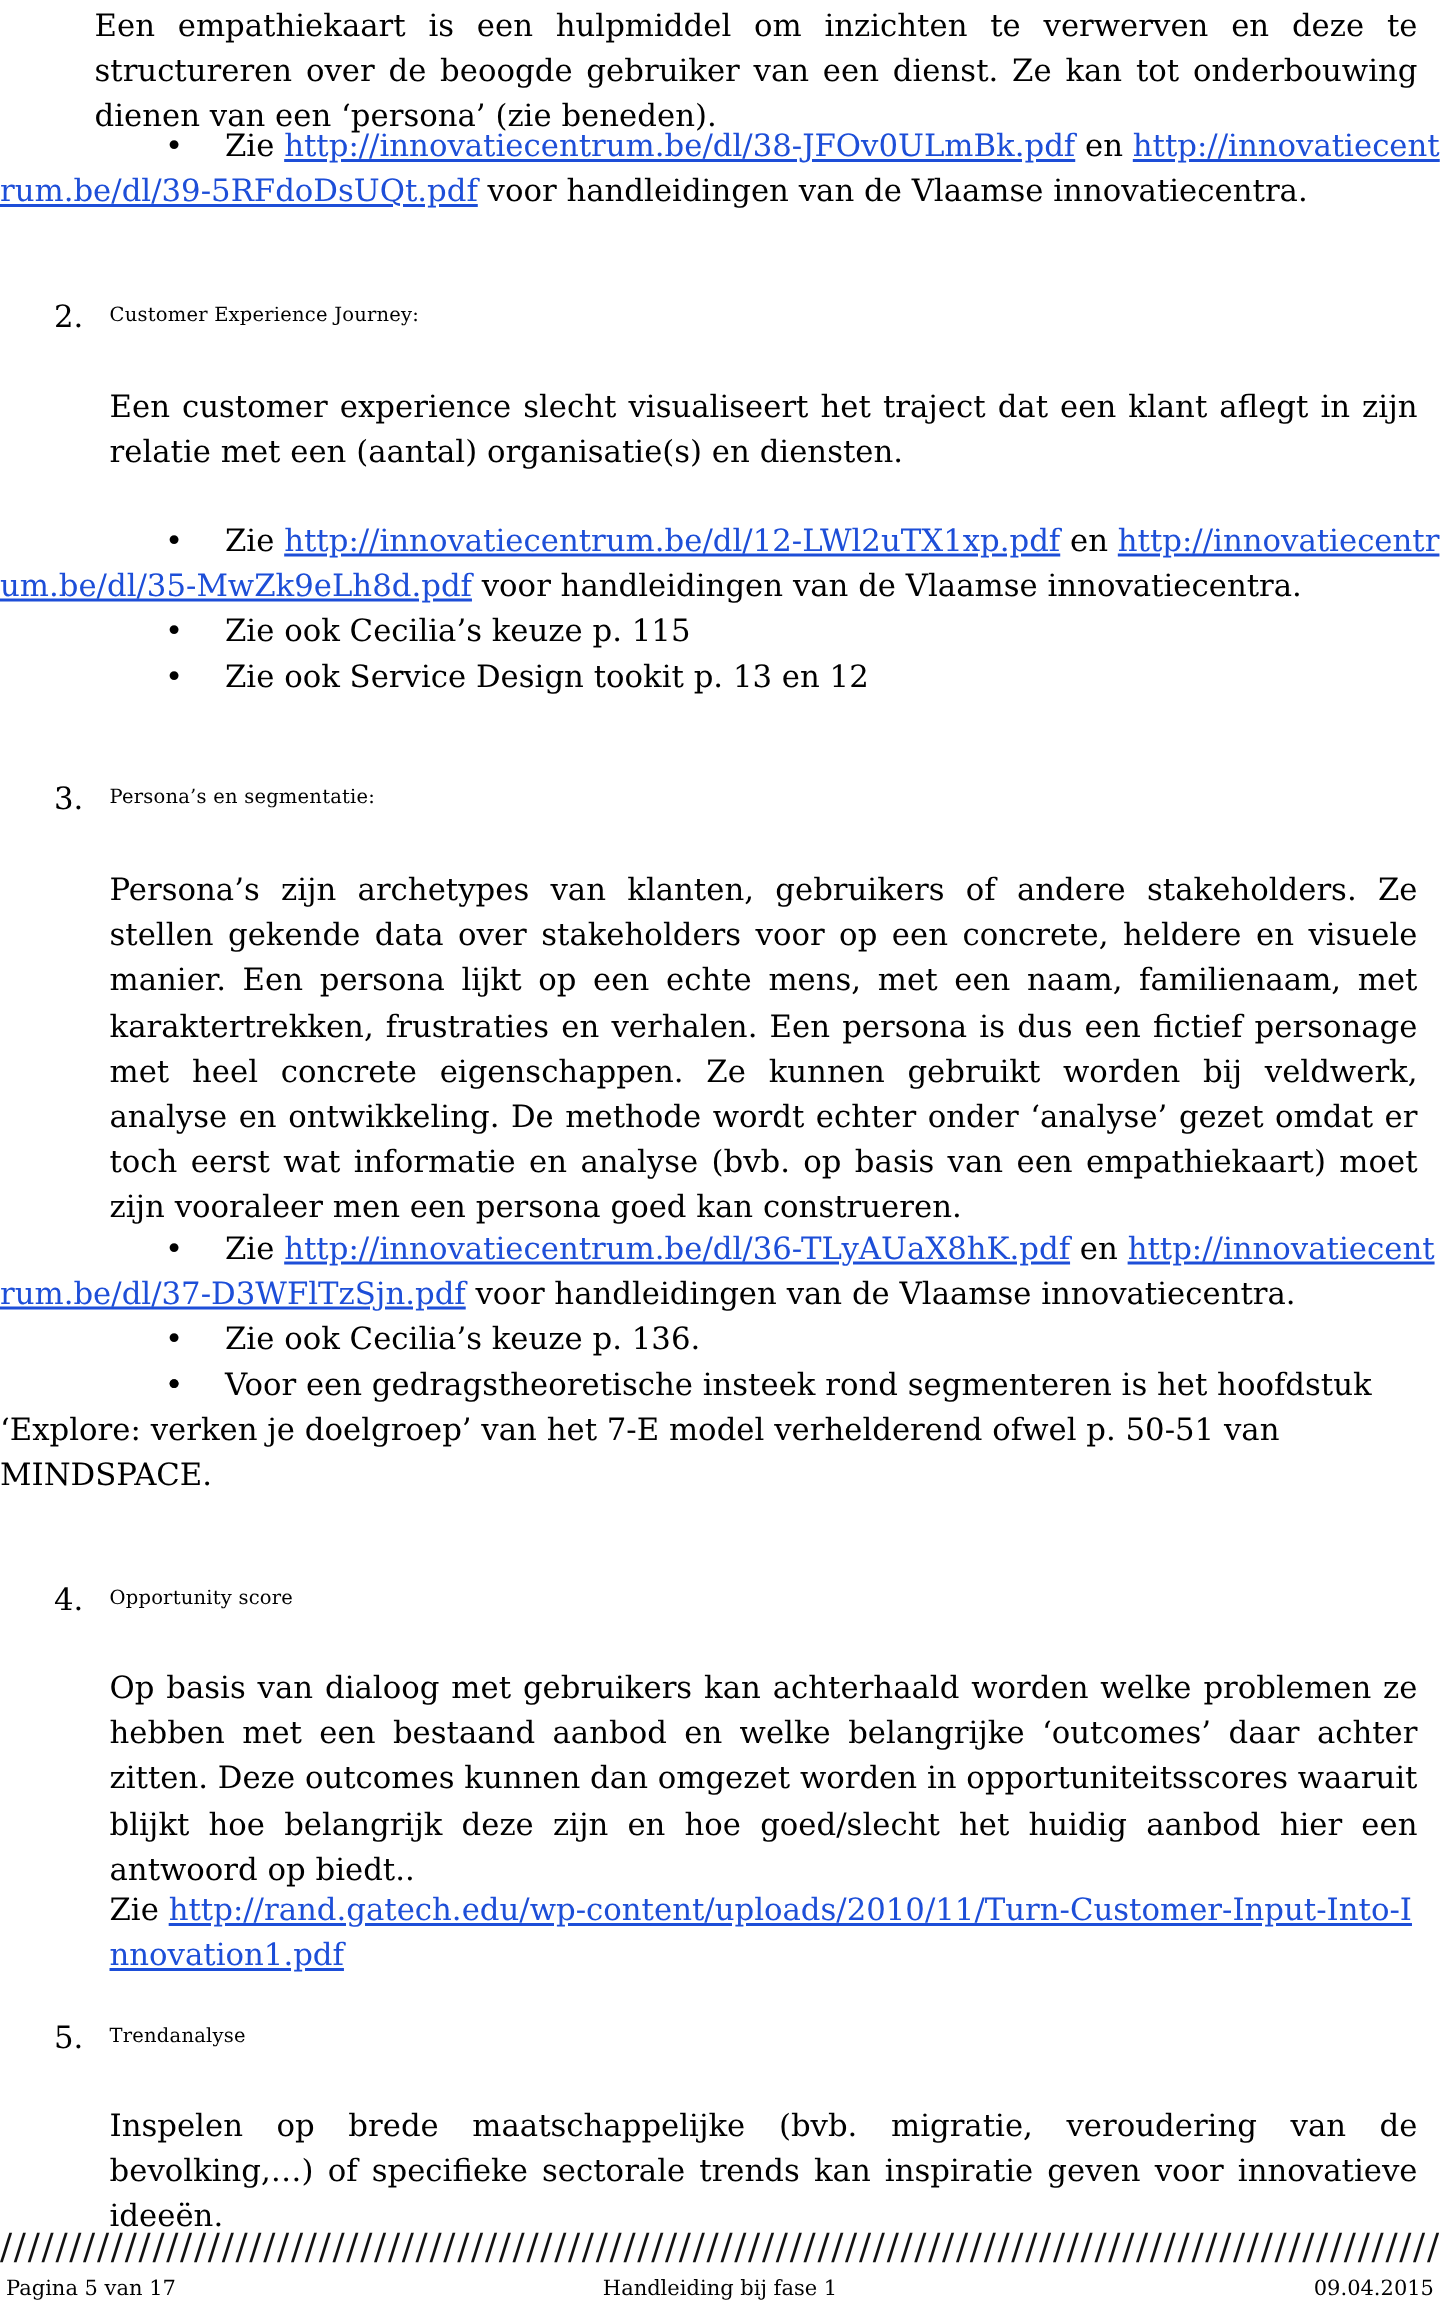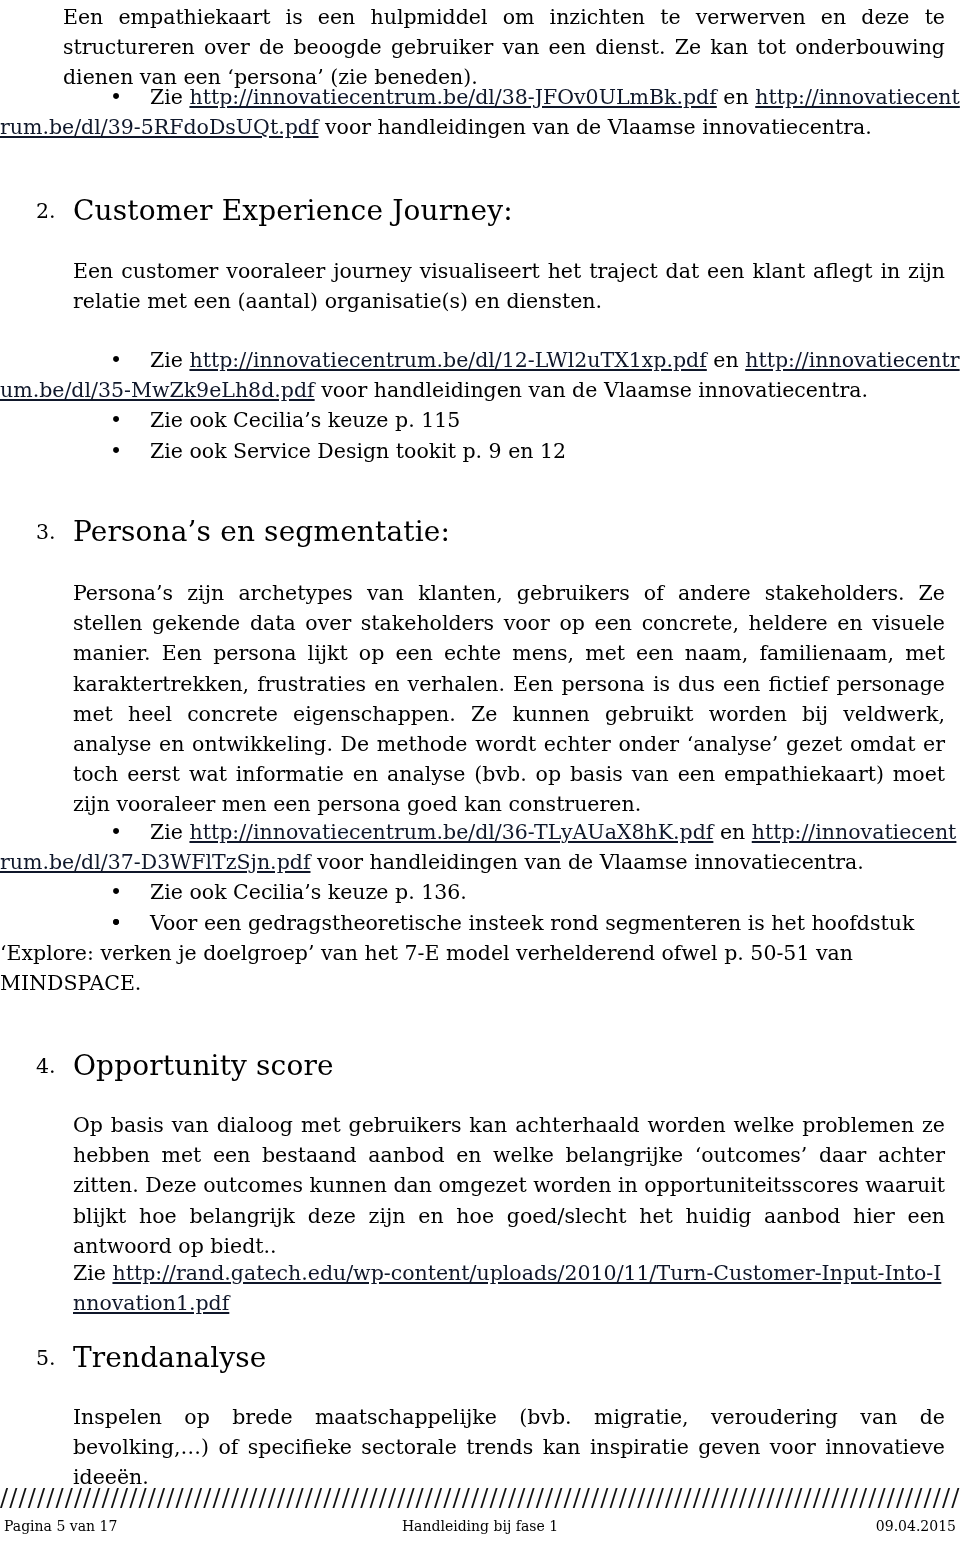--- a/index.html
+++ b/index.html
@@ -51,21 +51,21 @@
     position: absolute;
     left: 0;
     top: 0;
     width: 34px;
     font-size: 20.5px;
     line-height: 30.2px;
     text-align: left;
   }
   .numitem .numtext {
     margin-left: 37px;
-    font-size: 28px;
+    font-size: 13px;
     line-height: 30.2px;
     letter-spacing: 0.15px;
   }
 
   
   .block-body {
     position: absolute;
     left: 73px;
     width: 872px;
   }
@@ -99,21 +99,21 @@
     font-size: 20.5px;
     line-height: 30.2px;
     text-align: justify;
     text-justify: inter-word;
   }
   .bullets li.nojust .btxt {
     text-align: left;
   }
 
   a.link, .link {
-    color: #0f172a;
+    color: #1d4ed8;
     text-decoration: underline;
     word-break: break-all;
   }
 
   
   .footer-rule {
     position: absolute;
     left: 0;
     top: 1487px;
     width: 960px;
@@ -168,35 +168,35 @@
       <span class="btxt"><span>Zie </span><span class="link">http://innovatiecentrum.be/dl/38-JFOv0ULmBk.pdf</span><span> en </span><span class="link">http://innovatiecentrum.be/dl/39-5RFdoDsUQt.pdf</span><span>  voor handleidingen van de Vlaamse innovatiecentra.</span></span>
     </li>
   </ul>
 
   <div class="numitem" style="top:196px;">
     <span class="num">2.</span>
     <div class="numtext">Customer Experience Journey:</div>
   </div>
 
   <div class="block-body" style="top:256px;">
-    <p class="para">Een customer vooraleer journey visualiseert het traject dat een klant aflegt in zijn relatie met een (aantal) organisatie(s) en diensten.</p>
+    <p class="para">Een customer experience slecht visualiseert het traject dat een klant aflegt in zijn relatie met een (aantal) organisatie(s) en diensten.</p>
   </div>
 
   <ul class="bullets" style="top:345px;">
     <li>
       <span class="dot">•</span>
       <span class="btxt"><span>Zie </span><span class="link">http://innovatiecentrum.be/dl/12-LWl2uTX1xp.pdf</span><span>  en </span><span class="link">http://innovatiecentrum.be/dl/35-MwZk9eLh8d.pdf</span><span>  voor handleidingen van de Vlaamse innovatiecentra.</span></span>
     </li>
     <li class="nojust">
       <span class="dot">•</span>
       <span class="btxt">Zie ook Cecilia’s keuze p. 115</span>
     </li>
     <li class="nojust">
       <span class="dot">•</span>
-      <span class="btxt">Zie ook Service Design tookit p. 9 en 12</span>
+      <span class="btxt">Zie ook Service Design tookit p. 13 en 12</span>
     </li>
   </ul>
 
   <div class="numitem" style="top:517px;">
     <span class="num">3.</span>
     <div class="numtext">Persona’s en segmentatie:</div>
   </div>
 
   <div class="block-body" style="top:578px;">
     <p class="para">Persona’s zijn archetypes van klanten, gebruikers of andere stakeholders. Ze stellen gekende data over stakeholders voor op een concrete, heldere en visuele manier. Een persona lijkt op een echte mens, met een naam, familienaam, met karaktertrekken, frustraties en verhalen. Een persona is dus een fictief personage met heel concrete eigenschappen. Ze kunnen gebruikt worden bij veldwerk, analyse en  ontwikkeling. De methode wordt echter onder ‘analyse’ gezet omdat er toch eerst wat informatie en analyse (bvb. op basis van een empathiekaart) moet zijn vooraleer men een persona goed kan construeren.</p>

